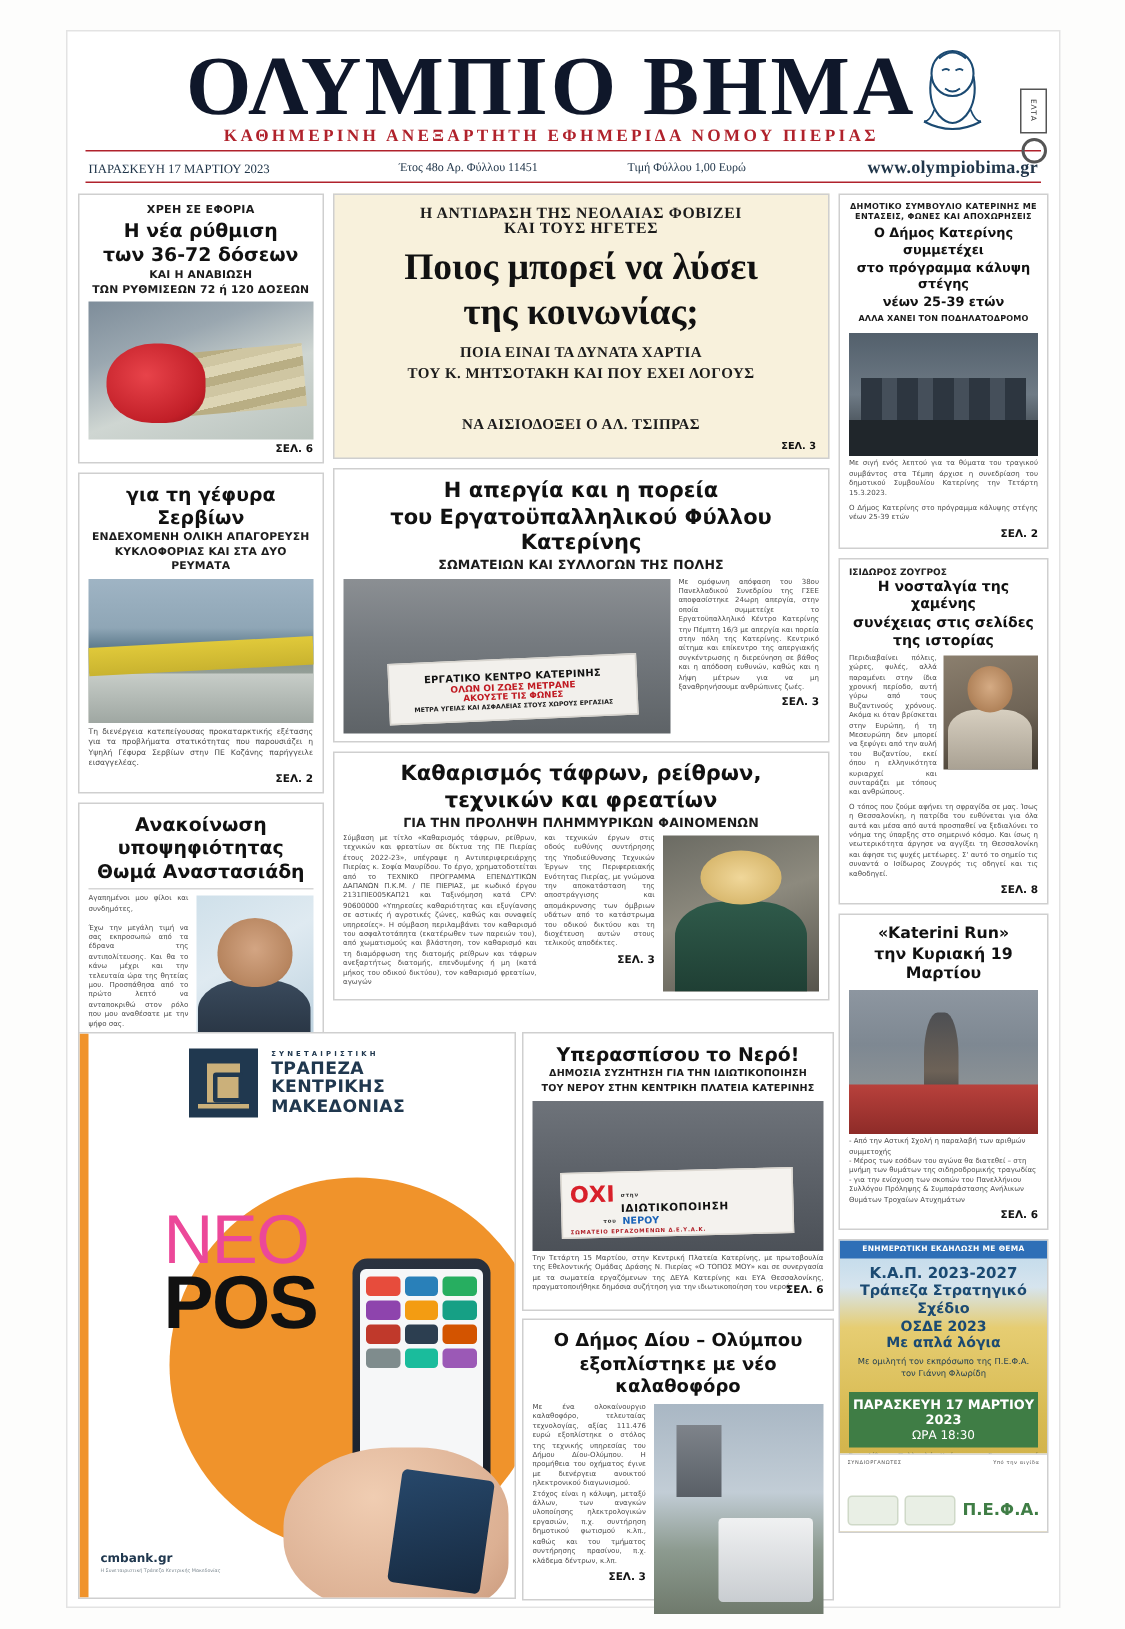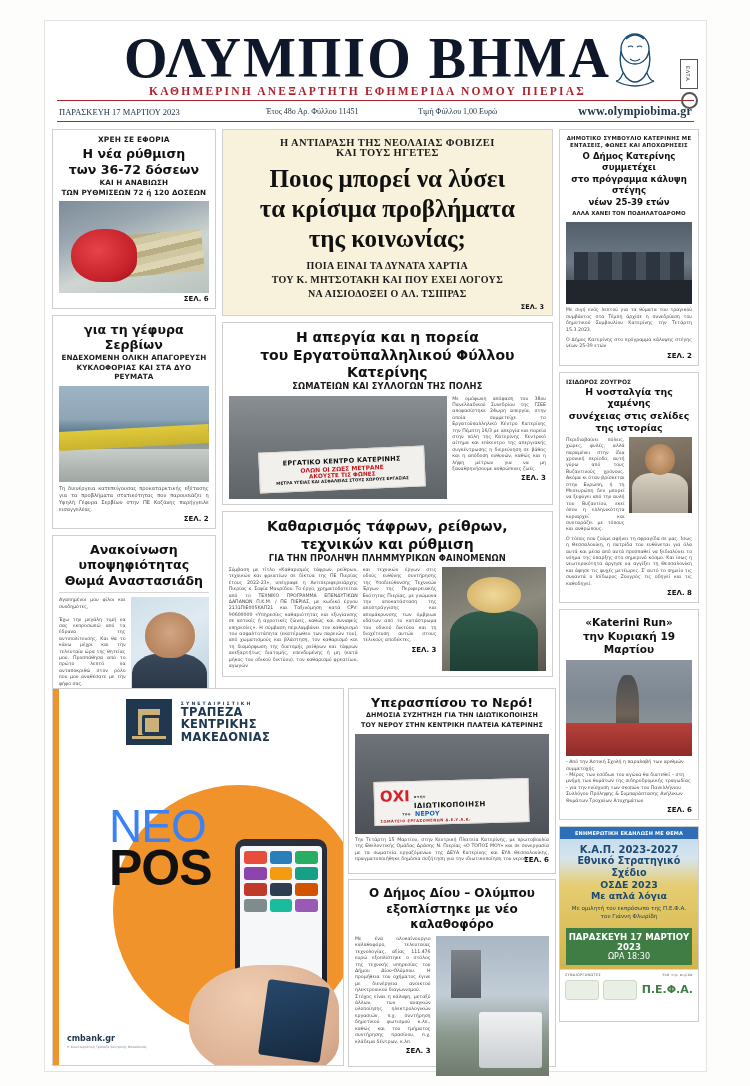--- a/index.html
+++ b/index.html
@@ -189,21 +189,21 @@
   }
   .bankad .mark .base { position:absolute; left:6px; bottom:6px; width:34px; height:3px; background:#cbb07a; }
   .bankad .btxt { margin-left:9px; }
   .bankad .b-top { font-size:4.6px; letter-spacing:2.1px; color:#20384f; font-weight:bold; }
   .bankad .b-main { font-size:11.5px; font-weight:bold; color:#20384f; line-height:12.5px; letter-spacing:.3px; }
   .bankad .circle {
       position:absolute; left:60px; top:96px; width:250px; height:250px;
       background:#f0932b; border-radius:50%;
   }
   .bankad .neo {
-      position:absolute; left:56px; top:110px; font-size:46px; color:#3b82f6;
+      position:absolute; left:56px; top:110px; font-size:46px; color:#ec4899;
       letter-spacing:-1px; font-family:"Liberation Sans", sans-serif; font-weight:300;text-align:right;
   }
   .bankad .pos {
       position:absolute; left:56px; top:150px; font-size:50px; color:#111;
       font-weight:bold; letter-spacing:-1px; font-family:"Liberation Sans", sans-serif;
   }
   .bankad .phone {
       position:absolute; right:16px; top:150px; width:92px; height:168px;
       background:linear-gradient(165deg,#2b3340 0%, #161c26 100%);
       border-radius:10px; padding:7px 5px;
@@ -241,21 +241,21 @@
   }
   .agroad .green .g1 { font-size:8.6px; font-weight:bold; }
   .agroad .green .g2 { font-size:8px; font-weight:normal; }
   .agroad .a5 { font-size:4.6px; color:#2a3b22; text-align:center; line-height:6.6px; margin-top:4px; }
   .agroad .a6 { font-size:5.4px; font-weight:bold; color:#1f3112; text-align:center; }
   .agroad .sponsors {
       position:absolute; left:0; bottom:0; width:100%; height:52px; background:#ffffff;
       border-top:1px solid #d9d9d9; padding:3px 5px;
   }
   .agroad .sponsors .lbl { font-size:3.4px; color:#555; letter-spacing:.4px; }
-  .agroad .sponsors .row { display:flex; justify-content:space-between; align-items:center; margin-top:3px; }
+  .agroad .sponsors .row { display:flex; justify-content:space-between; align-items:center; margin-top:20px; }
   .agroad .sponsors .chip { width:34px; height:20px; background:#e9efe5; border:1px solid #cfd9c8; border-radius:3px; }
   .agroad .sponsors .pefa { font-size:11px; font-weight:bold; color:#3f7d45; }
   .orangebar { position:absolute; left:0; top:0; width:6px; height:100%; background:#f0932b; }
 </style>
 </head>
 <body>
 
 <div class="crop h" style="left:22px; top:20px;"></div>
 <div class="crop v" style="left:44px; top:0px;"></div>
 <div class="crop h" style="left:713px; top:20px;"></div>
@@ -348,25 +348,24 @@
       </div>
 
     </div>
 
     <div class="colC">
 
       <div class="box" style="background:#f8f1dc; padding:8px 8px 4px;">
         <div class="kicker" style="font-family:'Liberation Serif',serif; font-size:10.5px; letter-spacing:.4px;">Η ΑΝΤΙΔΡΑΣΗ ΤΗΣ ΝΕΟΛΑΙΑΣ ΦΟΒΙΖΕΙ</div>
         <div class="kicker" style="font-family:'Liberation Serif',serif; font-size:10.5px; letter-spacing:.4px;">ΚΑΙ ΤΟΥΣ ΗΓΕΤΕΣ</div>
         <div class="hl" style="font-family:'Liberation Serif',serif; font-size:25px; line-height:29px; margin-top:6px;">Ποιος μπορεί να λύσει</div>
-        <div class="hl" style="font-family:'Liberation Serif',serif; font-size:25px; line-height:29px;">τα κρίσιμα προβλήματα</div>
         <div class="hl" style="font-family:'Liberation Serif',serif; font-size:25px; line-height:29px;">της κοινωνίας;</div>
         <div class="sub" style="font-family:'Liberation Serif',serif; font-size:10px; line-height:14px; margin-top:6px; letter-spacing:.3px;">ΠΟΙΑ ΕΙΝΑΙ ΤΑ ΔΥΝΑΤΑ ΧΑΡΤΙΑ</div>
         <div class="sub" style="font-family:'Liberation Serif',serif; font-size:10px; line-height:14px; letter-spacing:.3px;">ΤΟΥ Κ. ΜΗΤΣΟΤΑΚΗ ΚΑΙ ΠΟΥ ΕΧΕΙ ΛΟΓΟΥΣ</div>
-        <div class="sub" style="font-family:'Liberation Serif',serif; font-size:10px; line-height:14px; letter-spacing:.3px;">ΝΑ ΑΙΣΙΟΔΟΞΕΙ Ο ΑΛ. ΤΣΙΠΡΑΣ</div>
+        <div class="sub" style="font-family:'Liberation Serif',serif; font-size:10px; line-height:14px; letter-spacing:.3px;margin-top:20px;">ΝΑ ΑΙΣΙΟΔΟΞΕΙ Ο ΑΛ. ΤΣΙΠΡΑΣ</div>
         <div class="page-ref" style="font-size:6.5px;">ΣΕΛ. 3</div>
       </div>
 
       <div class="box">
         <div class="hl" style="font-size:14px;">Η απεργία και η πορεία</div>
         <div class="hl" style="font-size:14px;">του Εργατοϋπαλληλικού Φύλλου Κατερίνης</div>
         <div class="sub" style="font-size:8.4px;">ΣΩΜΑΤΕΙΩΝ ΚΑΙ ΣΥΛΛΟΓΩΝ ΤΗΣ ΠΟΛΗΣ</div>
         <div style="display:flex; gap:5px; margin-top:4px;">
           <div class="photo ph-march" style="width:70%; height:103px;">
             <div class="banner">
@@ -378,21 +377,21 @@
           </div>
           <div style="width:30%;">
             <div class="body tiny">Με ομόφωνη απόφαση του 38ου Πανελλαδικού Συνεδρίου της ΓΣΕΕ αποφασίστηκε 24ωρη απεργία, στην οποία συμμετείχε το Εργατοϋπαλληλικό Κέντρο Κατερίνης την Πέμπτη 16/3 με απεργία και πορεία στην πόλη της Κατερίνης. Κεντρικό αίτημα και επίκεντρο της απεργιακής συγκέντρωσης η διερεύνηση σε βάθος και η απόδοση ευθυνών, καθώς και η λήψη μέτρων για να μη ξαναθρηνήσουμε ανθρώπινες ζωές.</div>
             <div class="page-ref">ΣΕΛ. 3</div>
           </div>
         </div>
       </div>
 
       <div class="box">
         <div class="hl" style="font-size:14px;">Καθαρισμός τάφρων, ρείθρων,</div>
-        <div class="hl" style="font-size:14px;">τεχνικών και ρύθμιση</div>
+        <div class="hl" style="font-size:14px;">τεχνικών και φρεατίων</div>
         <div class="sub" style="font-size:8.4px;">ΓΙΑ ΤΗΝ ΠΡΟΛΗΨΗ ΠΛΗΜΜΥΡΙΚΩΝ ΦΑΙΝΟΜΕΝΩΝ</div>
         <div style="display:flex; gap:5px; margin-top:4px;">
           <div class="body tiny" style="width:42%;">Σύμβαση με τίτλο «Καθαρισμός τάφρων, ρείθρων, τεχνικών και φρεατίων σε δίκτυα της ΠΕ Πιερίας έτους 2022-23», υπέγραψε η Αντιπεριφερειάρχης Πιερίας κ. Σοφία Μαυρίδου. Το έργο, χρηματοδοτείται από το ΤΕΧΝΙΚΟ ΠΡΟΓΡΑΜΜΑ ΕΠΕΝΔΥΤΙΚΩΝ ΔΑΠΑΝΩΝ Π.Κ.Μ. / ΠΕ ΠΙΕΡΙΑΣ, με κωδικό έργου 2131ΠΙΕ005ΚΑΠ21 και Ταξινόμηση κατά CPV: 90600000 «Υπηρεσίες καθαριότητας και εξυγίανσης σε αστικές ή αγροτικές ζώνες, καθώς και συναφείς υπηρεσίες». Η σύμβαση περιλαμβάνει τον καθαρισμό του ασφαλτοτάπητα (εκατέρωθεν των παρειών του), από χωματισμούς και βλάστηση, τον καθαρισμό και τη διαμόρφωση της διατομής ρείθρων και τάφρων ανεξαρτήτως διατομής, επενδυμένης ή μη (κατά μήκος του οδικού δικτύου), τον καθαρισμό φρεατίων, αγωγών</div>
           <div style="width:24%;">
             <div class="body tiny">και τεχνικών έργων στις οδούς ευθύνης συντήρησης της Υποδιεύθυνσης Τεχνικών Έργων της Περιφερειακής Ενότητας Πιερίας, με γνώμονα την αποκατάσταση της αποστράγγισης και απομάκρυνσης των όμβριων υδάτων από το κατάστρωμα του οδικού δικτύου και τη διοχέτευση αυτών στους τελικούς αποδέκτες.</div>
             <div class="page-ref">ΣΕΛ. 3</div>
           </div>
           <div class="photo ph-woman" style="width:34%; height:104px;"></div>
         </div>
       </div>
@@ -432,21 +431,21 @@
         <div class="hl sm" style="font-size:10.5px; line-height:13px;">την Κυριακή 19 Μαρτίου</div>
         <div class="photo ph-run" style="height:96px; margin-top:4px;"></div>
         <div class="body tiny" style="margin-top:3px; text-align:left;">- Από την Αστική Σχολή η παραλαβή των αριθμών συμμετοχής</div>
         <div class="body tiny" style="text-align:left;">- Μέρος των εσόδων του αγώνα θα διατεθεί – στη μνήμη των θυμάτων της σιδηροδρομικής τραγωδίας - για την ενίσχυση των σκοπών του Πανελλήνιου Συλλόγου Πρόληψης &amp; Συμπαράστασης Ανήλικων Θυμάτων Τροχαίων Ατυχημάτων</div>
         <div class="page-ref">ΣΕΛ. 6</div>
       </div>
 
       <div class="agroad" style="height:196px;">
         <div class="abar">ΕΝΗΜΕΡΩΤΙΚΗ ΕΚΔΗΛΩΣΗ ΜΕ ΘΕΜΑ</div>
         <div class="a1">Κ.Α.Π. 2023-2027</div>
-        <div class="a2">Εθνικό Στρατηγικό Σχέδιο</div>
+        <div class="a2">Τράπεζα Στρατηγικό Σχέδιο</div>
         <div class="a3">ΟΣΔΕ 2023</div>
         <div class="a3">Με απλά λόγια</div>
         <div class="a4">Με ομιλητή τον εκπρόσωπο της Π.Ε.Φ.Α.</div>
         <div class="a4" style="margin-top:0;">τον Γιάννη Φλωρίδη</div>
         <div class="green">
           <div class="g1">ΠΑΡΑΣΚΕΥΗ 17 ΜΑΡΤΙΟΥ 2023</div>
           <div class="g2">ΩΡΑ 18:30</div>
         </div>
         <div class="a5">Στην Αίθουσα Πολλαπλών Χρήσεων του Συνεταιρισμού</div>
         <div class="a6">ΣΑΜΦΟΥΣ Α.Σ. - ΤΕΡΜΑ ΠΑΝΑΓΙΑ ΣΟΥΜΕΛΑ</div>

